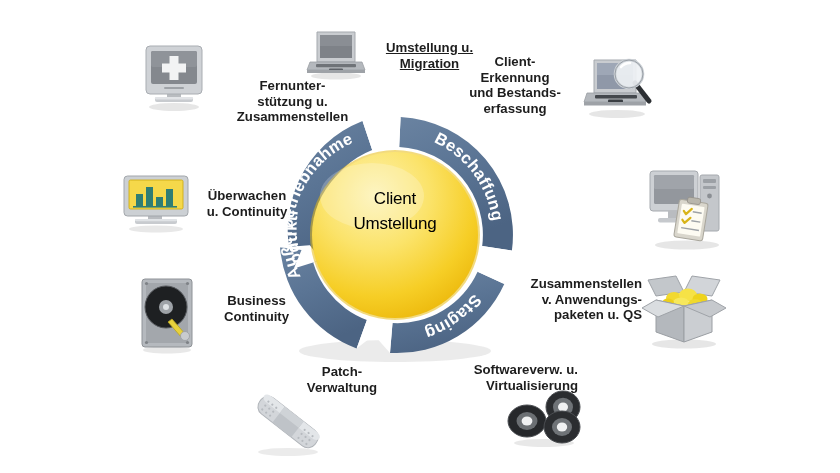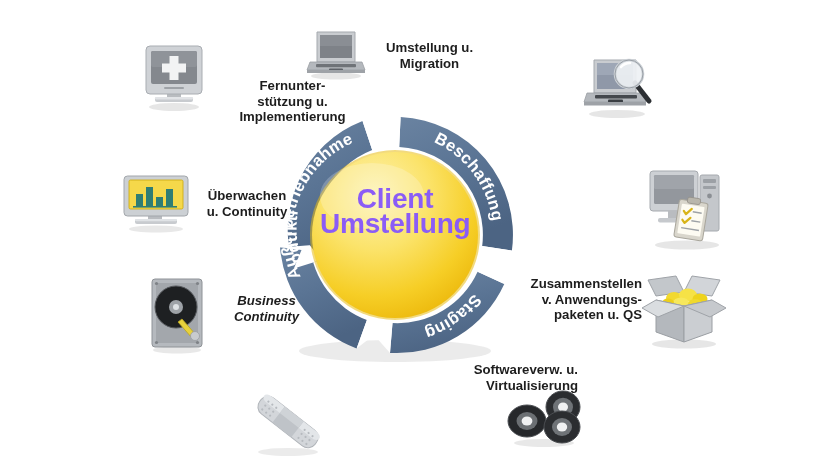--- a/index.html
+++ b/index.html
@@ -41,24 +41,24 @@
     letter-spacing: 0.3px;
   }
 
   
   #center-text {
     position: absolute;
     left: 320px;
     top: 186px;
     width: 150px;
     text-align: center;
-    font-weight: bold;
-    font-size: 28px;
+    font-weight: normal;
+    font-size: 17px;
     line-height: 25px;
-    color: #8b5cf6;
+    color: #000000;
     letter-spacing: -0.2px;
   }
 
   
   .callout {
     position: absolute;
   }
   .callout-label {
     font-size: 13.2px;
     font-weight: bold;
@@ -66,38 +66,38 @@
     color: #1d1d1d;
     white-space: pre-line;
   }
   .ic { position: absolute; }
 
   
   #c-fernunterstuetzung { left: 140px; top: 40px; width: 240px; height: 90px; }
   #c-fernunterstuetzung .callout-label { position: absolute; left: 70px; top: 38px; width: 165px; text-align: center; }
 
   #c-umstellung { left: 305px; top: 26px; width: 230px; height: 80px; }
-  #c-umstellung .callout-label { position: absolute; left: 62px; top: 14px; width: 125px; text-align: center; }
+  #c-umstellung .callout-label { position: absolute; left: 62px; top: 14px; width: 125px; text-align: center; text-decoration: underline; }
 
   #c-clienterkennung { left: 455px; top: 50px; width: 215px; height: 100px; }
   #c-clienterkennung .callout-label { position: absolute; left: 0px; top: 4px; width: 120px; text-align: center; }
 
   #c-image { left: 518px; top: 165px; width: 210px; height: 90px; }
   #c-image .callout-label { position: absolute; left: 0px; top: 12px; width: 132px; text-align: center; }
 
   #c-zusammenstellen { left: 512px; top: 268px; width: 218px; height: 92px; }
   #c-zusammenstellen .callout-label { position: absolute; left: 0px; top: 8px; width: 130px; text-align: right; }
 
   #c-softwareverw { left: 440px; top: 358px; width: 200px; height: 90px; }
   #c-softwareverw .callout-label { position: absolute; left: 0px; top: 4px; width: 138px; text-align: right; }
 
   #c-patch { left: 235px; top: 358px; width: 180px; height: 105px; }
   #c-patch .callout-label { position: absolute; left: 52px; top: 6px; width: 110px; text-align: center; }
 
-  #c-business { left: 144px; top: 275px; width: 180px; height: 90px; font-style: italic; }
+  #c-business { left: 134px; top: 275px; width: 180px; height: 90px; }
   #c-business .callout-label { position: absolute; left: 70px; top: 18px; width: 105px; text-align: center; }
 
   #c-ueberwachen { left: 120px; top: 172px; width: 190px; height: 80px; }
   #c-ueberwachen .callout-label { position: absolute; left: 72px; top: 16px; width: 110px; text-align: center; }
 </style>
 </head>
 <body>
 
 <div id="canvas">
 
@@ -195,21 +195,21 @@
       <rect x="15" y="57" width="38" height="2.4" rx="1.2" fill="#e2e4e7"></rect>
       <rect x="6" y="6" width="56" height="48" rx="4" fill="#cfd2d6"></rect>
       <rect x="6" y="6" width="56" height="48" rx="4" fill="none" stroke="#a9adb2" stroke-width="1"></rect>
       <rect x="11" y="11" width="46" height="33" rx="2" fill="#84888e"></rect>
       <rect x="11" y="11" width="46" height="16" rx="2" fill="#8f9399"></rect>
       <path d="M 29.5 16 h 9 v 7.5 h 7.5 v 9 h -7.5 v 7.5 h -9 v -7.5 h -7.5 v -9 h 7.5 z" fill="#f2f3f4"></path>
       <rect x="24" y="47" width="20" height="2" rx="1" fill="#9ea2a7"></rect>
     </svg>
     <div class="callout-label">Fernunter-
 stützung u.
-Implementierung</div>
+Zusammenstellen</div>
   </div>
 
   <div class="callout" id="c-umstellung">
     <svg class="ic" style="left:0px; top:0px;" width="62" height="56" viewBox="0 0 62 56">
       <ellipse cx="31" cy="50" rx="25" ry="3.6" fill="rgba(130,130,130,0.20)"></ellipse>
       <path d="M 12 6 h 38 v 30 h -38 z" fill="#c9ccd0" stroke="#a5a9ae" stroke-width="1"></path>
       <rect x="15" y="9" width="32" height="23" fill="#7e8288"></rect>
       <rect x="15" y="9" width="32" height="11" fill="#8a8e94"></rect>
       <path d="M 5 36 h 52 l 3 8 h -58 z" fill="#b4b8bd" stroke="#9a9ea3" stroke-width="0.8"></path>
       <rect x="11" y="38" width="40" height="3.2" rx="1" fill="#6f7378"></rect>
@@ -229,20 +229,24 @@
       <path d="M 4 39 h 56 l 3 9 h -62 z" fill="#b4b8bd" stroke="#9a9ea3" stroke-width="0.8"></path>
       <rect x="12" y="41" width="42" height="3.6" rx="1" fill="#44484d"></rect>
       <rect x="25" y="45.5" width="15" height="3" rx="1" fill="#3a3e43"></rect>
       <path d="M 1 48 h 62 v 3.4 h -62 z" fill="#9ea2a7"></path>
 
       <line x1="52" y1="29" x2="66" y2="47" stroke="#2c2f33" stroke-width="5" stroke-linecap="round"></line>
       <circle cx="46" cy="20" r="14" fill="#eef1f4" fill-opacity="0.92" stroke="#cdd2d7" stroke-width="2.6"></circle>
       <circle cx="46" cy="20" r="14" fill="none" stroke="#9aa0a7" stroke-width="1"></circle>
       <path d="M 38 13 a 12 12 0 0 1 9 -4" fill="none" stroke="#ffffff" stroke-width="2.6" stroke-linecap="round"></path>
     </svg>
+    <div class="callout-label">Client-
+Erkennung
+und Bestands-
+erfassung</div>
   </div>
 
   <div class="callout" id="c-image">
     <svg class="ic" style="left:128px; top:0px;" width="82" height="86" viewBox="0 0 82 86">
       <ellipse cx="41" cy="80" rx="32" ry="4.5" fill="rgba(130,130,130,0.20)"></ellipse>
 
       <rect x="54" y="10" width="19" height="56" rx="2" fill="#c4c7cb" stroke="#a6aaaf" stroke-width="1"></rect>
       <rect x="57" y="14" width="13" height="4" rx="1" fill="#9ca0a5"></rect>
       <rect x="57" y="21" width="13" height="3" rx="1" fill="#9ca0a5"></rect>
       <circle cx="63.5" cy="31" r="2.4" fill="#8b8f94"></circle>
@@ -346,20 +350,22 @@
             <circle cx="73" cy="26" r="1.1"></circle>
           <circle cx="63" cy="31" r="1.1"></circle>
             <circle cx="68" cy="31" r="1.1"></circle>
             <circle cx="73" cy="31" r="1.1"></circle>
           <circle cx="63" cy="36" r="1.1"></circle>
             <circle cx="68" cy="36" r="1.1"></circle>
             <circle cx="73" cy="36" r="1.1"></circle>
         </g>
       </g>
     </svg>
+    <div class="callout-label">Patch-
+Verwaltung</div>
   </div>
 
   <div class="callout" id="c-business">
     <svg class="ic" style="left:0px; top:0px;" width="66" height="80" viewBox="0 0 66 80">
       <ellipse cx="33" cy="75" rx="24" ry="3.6" fill="rgba(130,130,130,0.18)"></ellipse>
       <rect x="8" y="4" width="50" height="68" rx="3" fill="#b5b9be" stroke="#8e9297" stroke-width="1"></rect>
       <rect x="12" y="8" width="42" height="60" rx="2" fill="#a3a7ac"></rect>
 
       <circle cx="32" cy="32" r="21" fill="#1e2022"></circle>
       <circle cx="32" cy="32" r="21" fill="none" stroke="#55585c" stroke-width="1"></circle>

